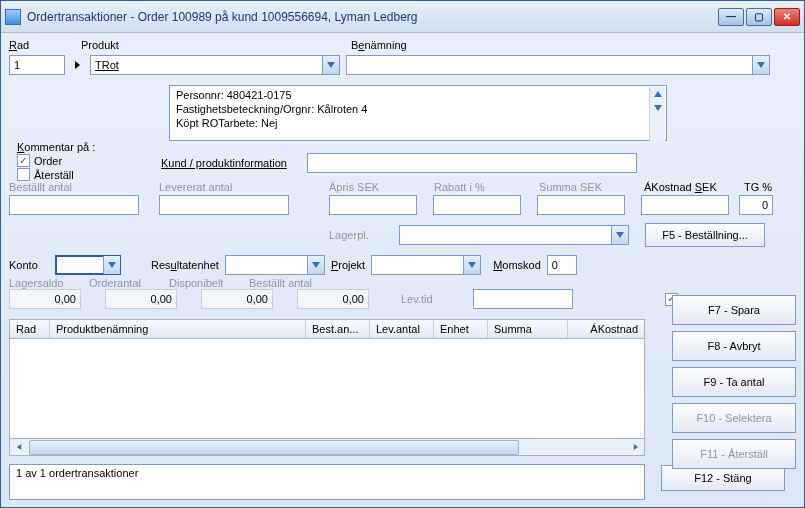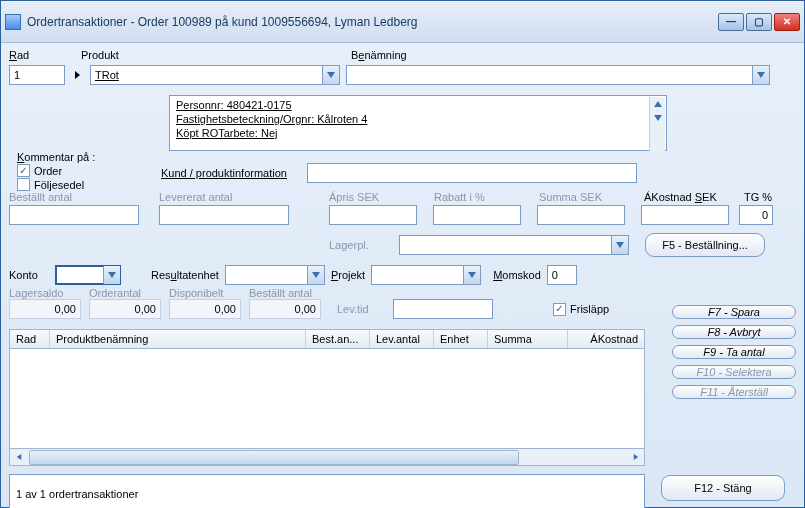--- a/index.html
+++ b/index.html
@@ -1,50 +1,50 @@
 <!DOCTYPE html>
 <html><head>
 <meta charset="utf-8">
 <style>
   * { box-sizing: border-box; font-family: Tahoma, Arial, sans-serif; font-size: 11px; }
   body { margin: 0; background: #fff; }
   .window { width: 805px; height: 508px; border: 1px solid #2a5fa0; background: linear-gradient(#e8f0fa,#dbe7f5); position: relative; }
-  .titlebar { height: 42px; background: linear-gradient(#e8eef8,#cfdef0); display: flex; align-items: center; padding: 0 4px; border-bottom: 1px solid #a7bcd8; }
+  .titlebar { height: 32px; background: linear-gradient(#e8eef8,#cfdef0); display: flex; align-items: center; padding: 0 4px; border-bottom: 1px solid #a7bcd8; }
   .titlebar .icon { width: 16px; height: 16px; background: linear-gradient(#9ecbff,#4a8de0); border: 1px solid #3a6fb0; margin-right: 6px; }
   .titlebar .title { color: #1a3b66; font-size: 12px; flex: 1; }
   .winbtns { display: flex; gap: 2px; }
   .winbtn { width: 26px; height: 18px; border: 1px solid #4b6d9b; background: linear-gradient(#dbe9fb,#a8c2e6); border-radius: 2px; display: flex; align-items: center; justify-content: center; color: #1a3b66; font-weight: bold; font-size: 10px; }
   .winbtn.close { background: linear-gradient(#f08080,#d03020); border-color: #a02010; color: #fff; }
   .content { padding: 6px 8px 8px 8px; position: relative; }
   .lbl { color: #000; }
   input[type=text], .txt { height: 20px; border: 1px solid #7a9cc6; background: #fff; padding: 2px 4px; }
   .combo { position: relative; display: inline-block; }
   .combo input { padding-right: 18px; }
   .combo .dd { position: absolute; right: 1px; top: 1px; width: 17px; height: 18px; background: linear-gradient(#e8f0fb,#c3d6ee); border-left: 1px solid #7a9cc6; display: flex; align-items: center; justify-content: center; }
   .dd svg { width: 8px; height: 6px; }
   .row { display: flex; align-items: center; }
   .row1 { margin-bottom: 4px; }
   .checkrow { display: flex; align-items: center; gap: 4px; margin: 1px 0; }
   .chk { width: 13px; height: 13px; border: 1px solid #7a9cc6; background: #fff; display: inline-flex; align-items: center; justify-content: center; }
   .chk.checked::after { content: "✓"; color: #2a5fa0; font-size: 10px; line-height: 1; }
-  .infobox { position: absolute; left: 160px; top: 4px; width: 498px; height: 56px; border: 1px solid #7a9cc6; background: #fff; padding: 2px 6px; line-height: 14px; text-decoration: underline; }
+  .infobox { position: absolute; left: 160px; top: 4px; width: 498px; height: 56px; border: 1px solid #7a9cc6; background: #fff; padding: 2px 6px; line-height: 14px; }
   .infobox .line { white-space: pre; }
   .scrolltrack { position: absolute; right: 1px; top: 1px; width: 16px; height: 54px; background: #eaf0f8; border-left: 1px solid #c3d0e2; }
   .scrolltrack .up, .scrolltrack .down { height: 14px; display: flex; align-items: center; justify-content: center; }
-  .button { height: 24px; border: 1px solid #7a9cc6; background: linear-gradient(#fefefe,#e1e9f4); border-radius: 9px; padding: 0 10px; display: inline-flex; align-items: center; justify-content: center; }
+  .button { height: 24px; border: 1px solid #7a9cc6; background: linear-gradient(#fefefe,#e1e9f4); border-radius: 0; padding: 0 10px; display: inline-flex; align-items: center; justify-content: center; }
   .button.disabled { color: #8a97a8; }
   .rightpanel { position: absolute; right: 8px; top: 188px; width: 124px; display: flex; flex-direction: column; gap: 6px; }
-  .rightpanel .button { width: 100%; height: 14px; font-style: italic; }
+  .rightpanel .button { width: 100%; height: 30px; }
   .gridhead { display: flex; border: 1px solid #9fb4cf; background: linear-gradient(#f8fafd,#e3ebf5); }
   .gridhead .gh { border-right: 1px solid #c3d0e2; padding: 3px 6px; }
   .gridbody { border: 1px solid #9fb4cf; border-top: none; background: #fff; height: 100px; position: relative; }
   .hscroll { height: 17px; border: 1px solid #9fb4cf; border-top: none; background: #eaf0f8; display: flex; align-items: center; }
   .hscroll .thumb { height: 15px; background: linear-gradient(#e8f0fb,#c3d6ee); border: 1px solid #9fb4cf; border-radius: 2px; }
   .hscroll .arr { width: 17px; display: flex; align-items: center; justify-content: center; }
-  .status { margin-top: 8px; width: 636px; height: 36px; border: 1px solid #7a9cc6; background: #fff; padding: 13px 6px; }
+  .status { margin-top: 8px; width: 636px; height: 36px; border: 1px solid #7a9cc6; background: #fff; padding: 2px 6px; }
   .smallnum { text-align: right; }
   .section2 { position: absolute; left: 8px; top: 60px; width: 140px; }
   .kplink { color: #000; text-decoration: underline; }
   .disabled-lbl { color: #8a97a8; }
   .arr svg, .up svg, .down svg { width: 8px; height: 6px; }
   .tri { display:inline-block; width:0;height:0;border-top:4px solid transparent;border-bottom:4px solid transparent;border-left:5px solid #000; }
 </style>
 </head>
 <body>
 <div class="window">
@@ -90,21 +90,21 @@
 
   <div style="position:relative;margin-top:6px;height:70px">
     <div class="section2">
       <div class="lbl"><span style="text-decoration:underline">K</span>ommentar på :</div>
       <div class="checkrow">
             <span class="chk checked"></span>
             <span>Order</span>
           </div>
       <div class="checkrow">
             <span class="chk"></span>
-            <span>Följesedel</span>
+            <span>Återställ</span>
           </div>
     </div>
     <div class="infobox">
       <div class="line">Personnr: 480421-0175</div>
       <div class="line">Fastighetsbeteckning/Orgnr: Kålroten 4</div>
       <div class="line">Köpt ROTarbete: Nej</div>
       <div class="scrolltrack">
         <div class="up">
               <svg viewBox="0 0 8 6">
                 <path d="M4 0 L8 6 L0 6 Z" fill="#3a6fb0"></path>
@@ -194,21 +194,21 @@
     <span class="lbl" style="margin-left:6px"><span style="text-decoration:underline">M</span>omskod</span>
     <input type="text" style="width: 30px;" value="0">
   </div>
 
   <div class="row" style="margin-top:2px">
     <div style="width:80px;text-align:left"><span class="lbl disabled-lbl">Lagersaldo</span></div>
     <div style="width:80px"><span class="lbl disabled-lbl">Orderantal</span></div>
     <div style="width:80px"><span class="lbl disabled-lbl">Disponibelt</span></div>
     <div style="width:80px"><span class="lbl disabled-lbl">Beställt antal</span></div>
   </div>
-  <div class="row" style="gap:0">
+  <div class="row" style="gap:16px">
     <input type="text" readonly="" class="smallnum" style="width: 72px; margin-right: 8px; background: rgb(242, 245, 250); border-color: rgb(195, 208, 226);" value="0,00">
     <input type="text" readonly="" class="smallnum" style="width: 72px; margin-right: 8px; background: rgb(242, 245, 250); border-color: rgb(195, 208, 226);" value="0,00">
     <input type="text" readonly="" class="smallnum" style="width: 72px; margin-right: 8px; background: rgb(242, 245, 250); border-color: rgb(195, 208, 226);" value="0,00">
     <input type="text" readonly="" class="smallnum" style="width: 72px; margin-right: 16px; background: rgb(242, 245, 250); border-color: rgb(195, 208, 226);" value="0,00">
     <span class="lbl disabled-lbl" style="width:56px">Lev.tid</span>
     <input type="text" style="width: 100px;">
     <div style="width:60px"></div>
     <span class="chk checked"></span>
     <span style="margin-left:4px">Frisläpp</span>
   </div>

